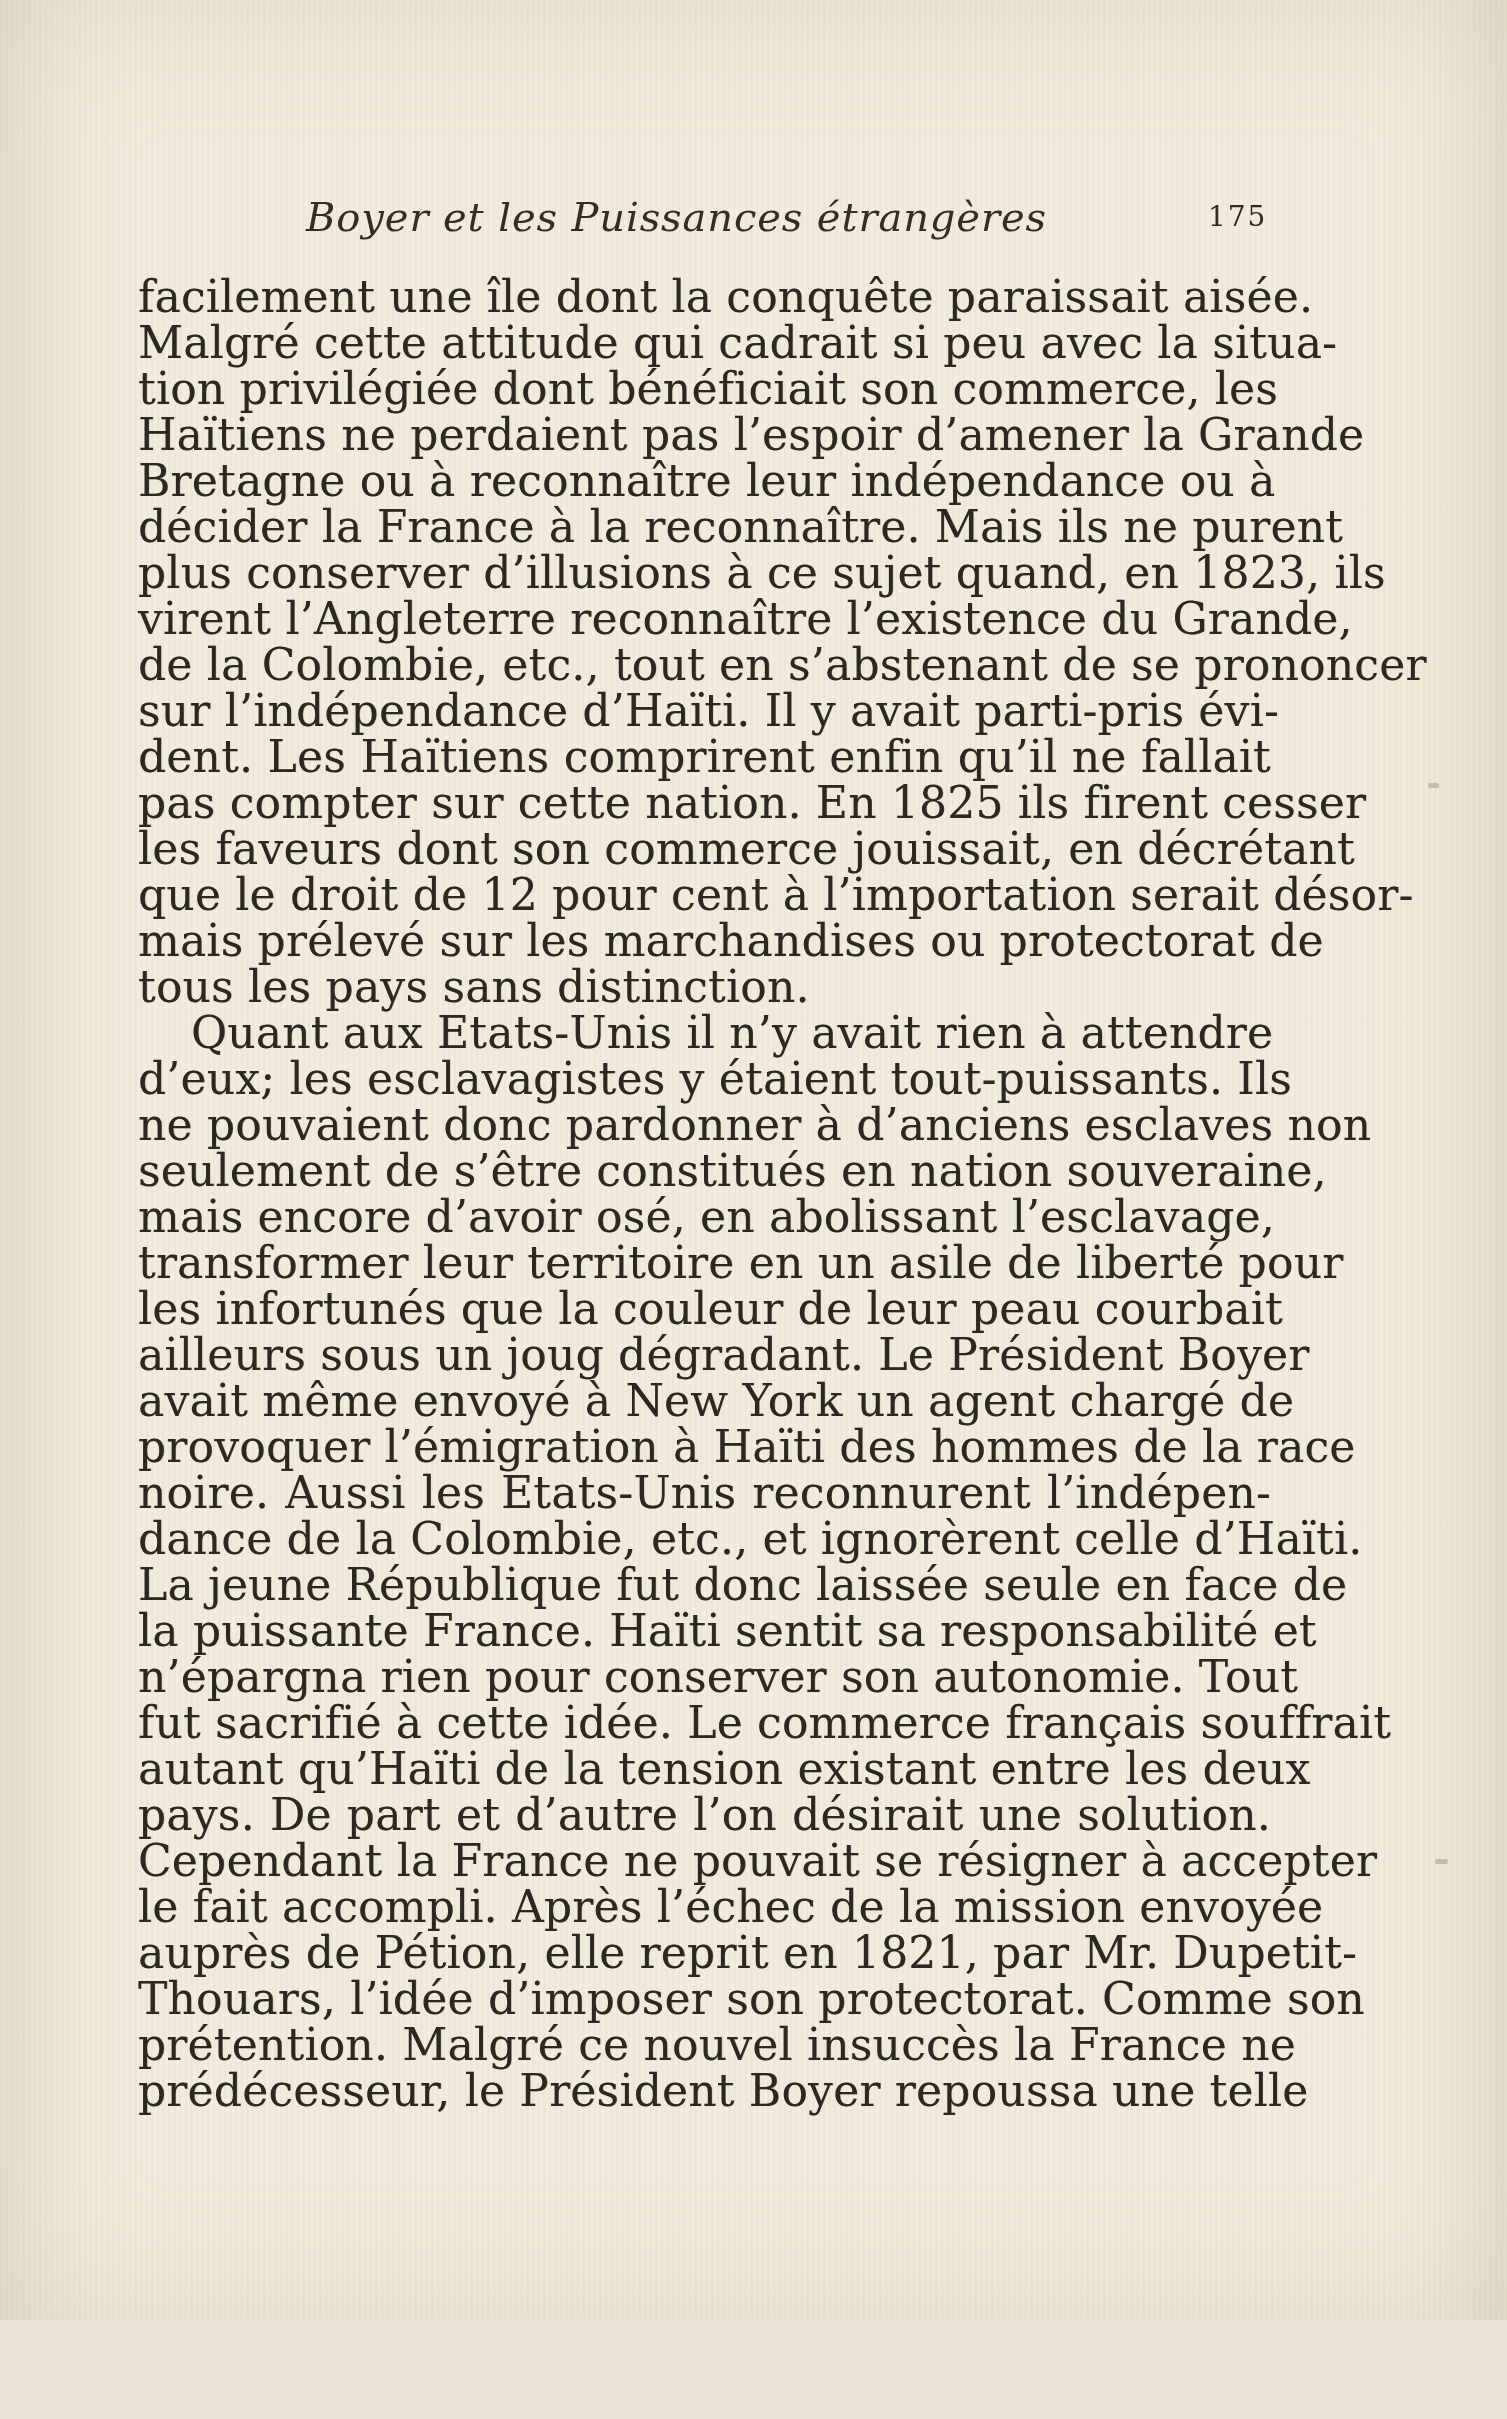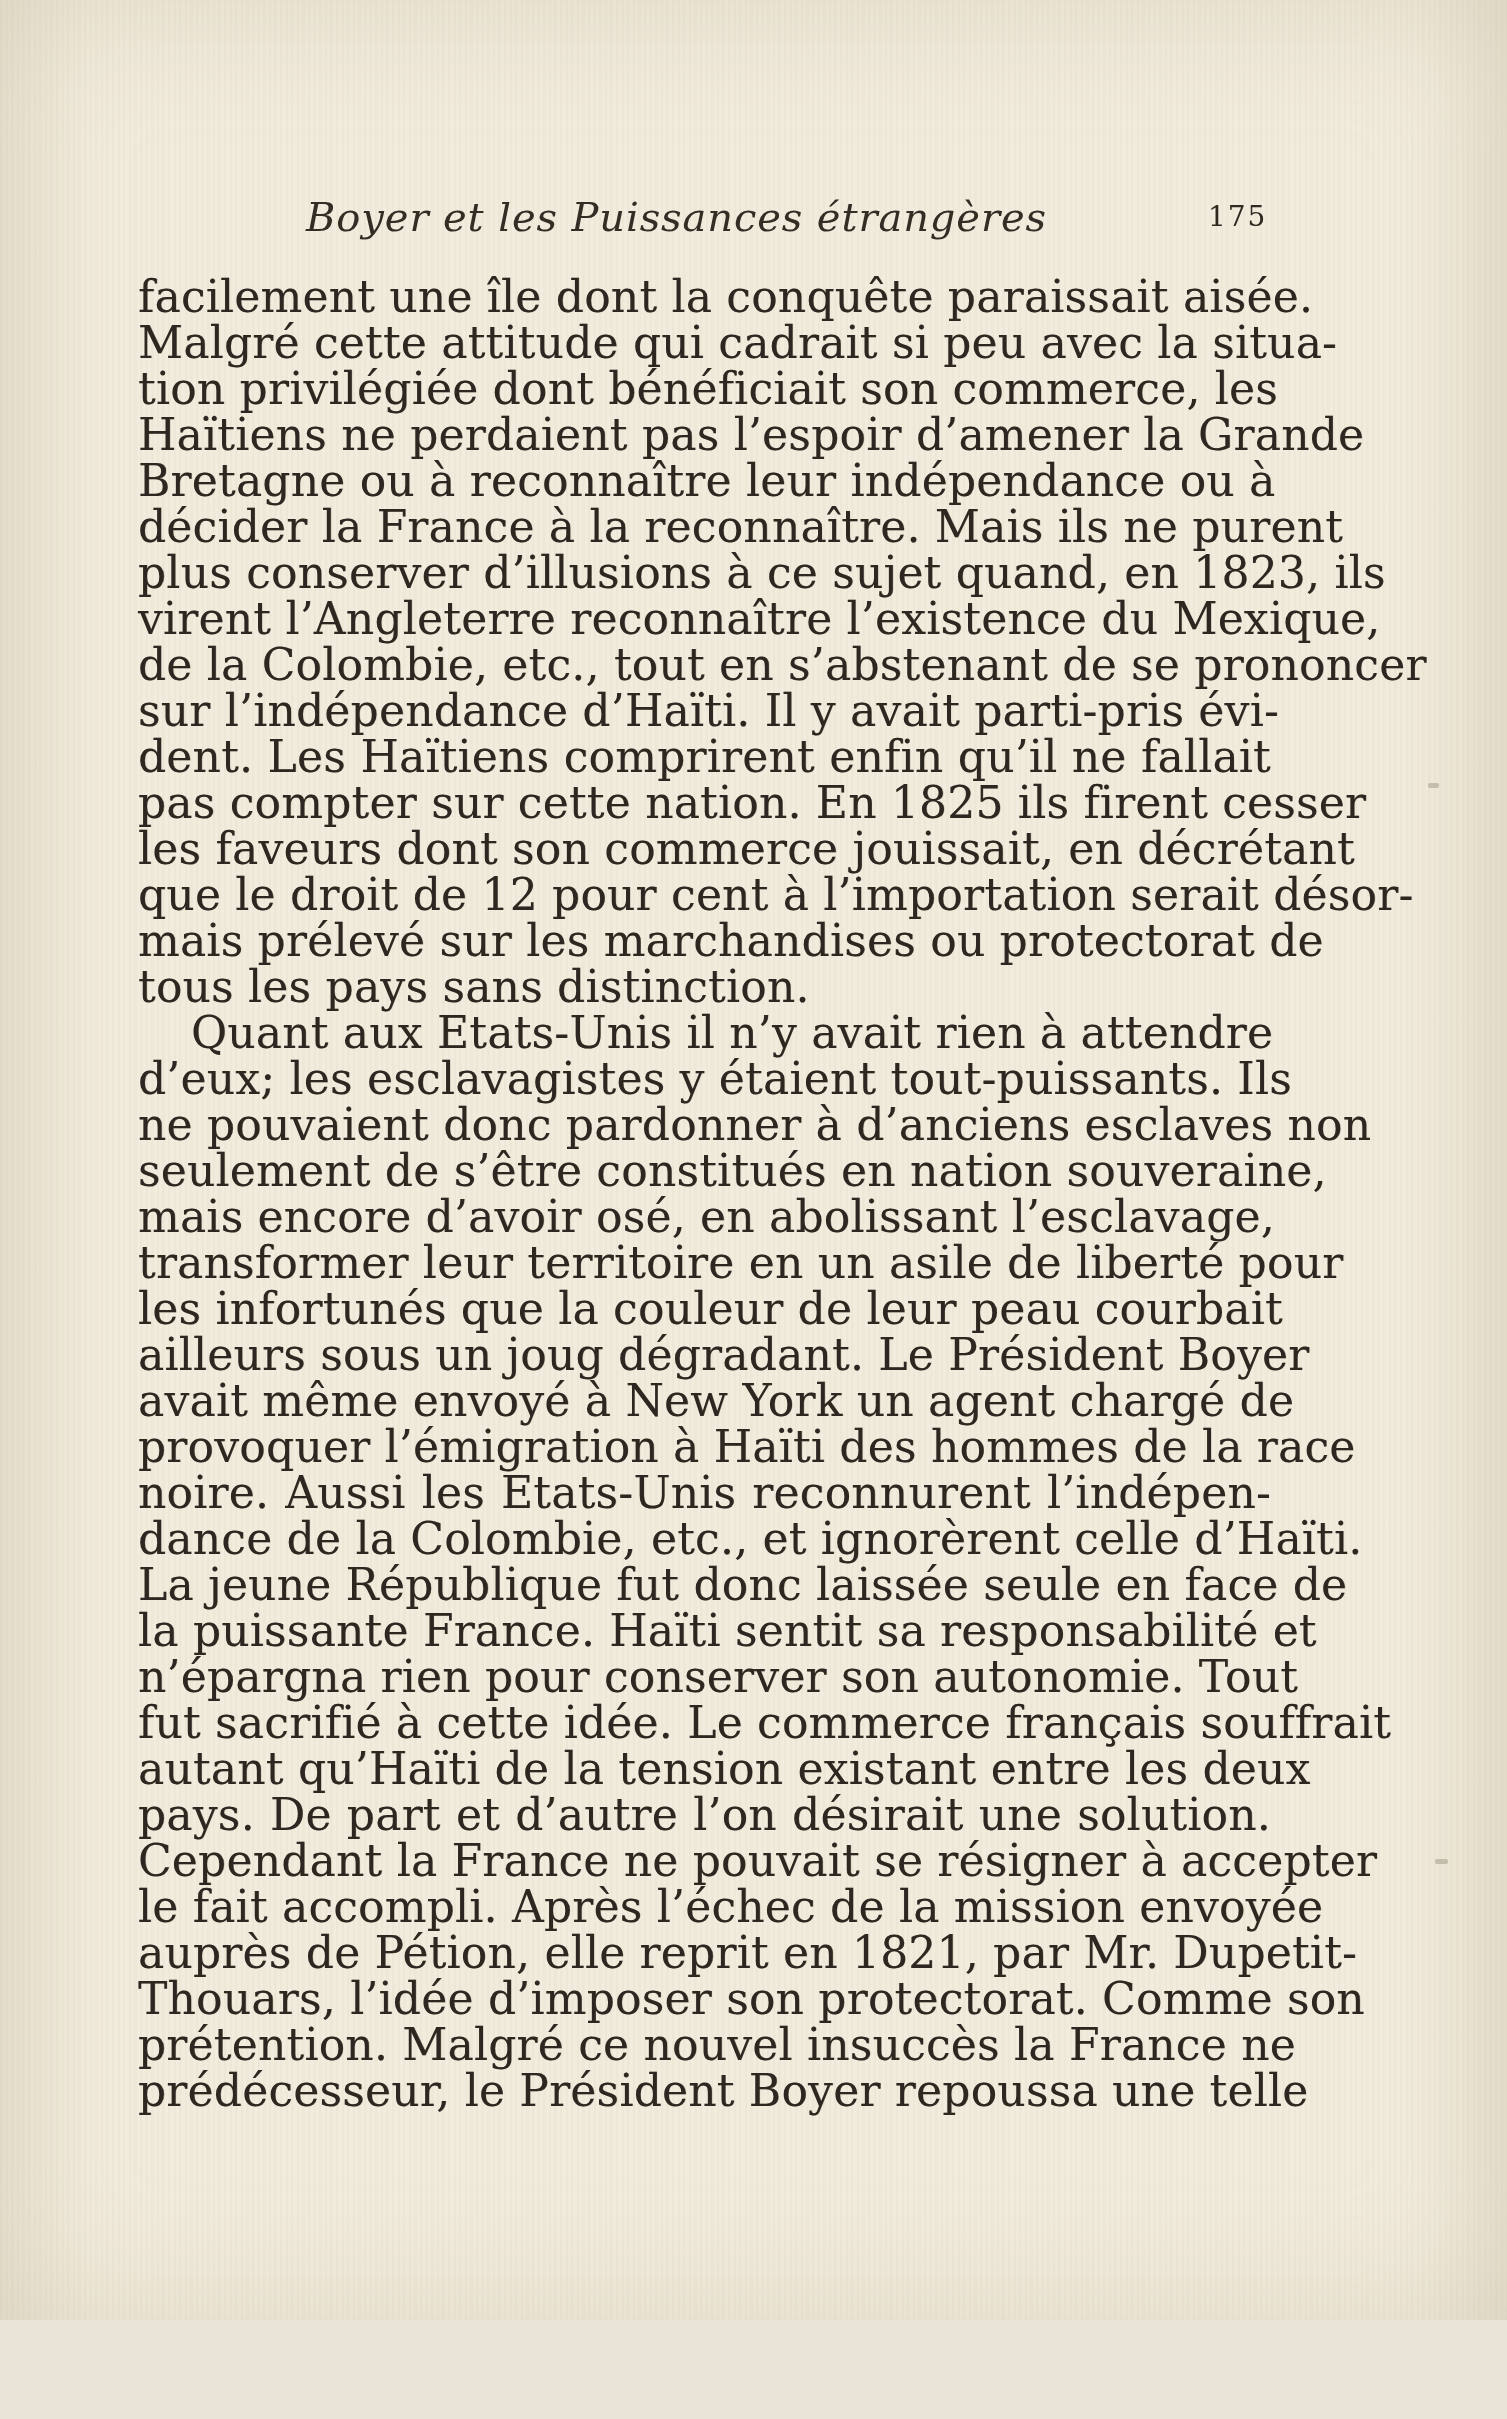--- a/index.html
+++ b/index.html
@@ -91,21 +91,21 @@
   </div>
 
   <div class="body-text">
       <div class="text-line">facilement une île dont la conquête paraissait aisée.</div>
       <div class="text-line">Malgré cette attitude qui cadrait si peu avec la situa-</div>
       <div class="text-line">tion privilégiée dont bénéficiait son commerce, les</div>
       <div class="text-line">Haïtiens ne perdaient pas l’espoir d’amener la Grande</div>
       <div class="text-line">Bretagne ou à reconnaître leur indépendance ou à</div>
       <div class="text-line">décider la France à la reconnaître.  Mais ils ne purent</div>
       <div class="text-line">plus conserver d’illusions à ce sujet quand, en 1823, ils</div>
-      <div class="text-line">virent l’Angleterre reconnaître l’existence du Mexique,</div>
+      <div class="text-line">virent l’Angleterre reconnaître l’existence du Grande,</div>
       <div class="text-line">de la Colombie, etc., tout en s’abstenant de se prononcer</div>
       <div class="text-line">sur l’indépendance d’Haïti.  Il y avait parti-pris évi-</div>
       <div class="text-line">dent.  Les Haïtiens comprirent enfin qu’il ne fallait</div>
       <div class="text-line">pas compter sur cette nation.  En 1825 ils firent cesser</div>
       <div class="text-line">les faveurs dont son commerce jouissait, en décrétant</div>
       <div class="text-line">que le droit de 12 pour cent à l’importation serait désor-</div>
       <div class="text-line">mais prélevé sur les marchandises ou protectorat de</div>
       <div class="text-line endpara">tous les pays sans distinction.</div>
       <div class="text-line indent">Quant aux Etats-Unis il n’y avait rien à attendre</div>
       <div class="text-line">d’eux; les esclavagistes y étaient tout-puissants.  Ils</div>

